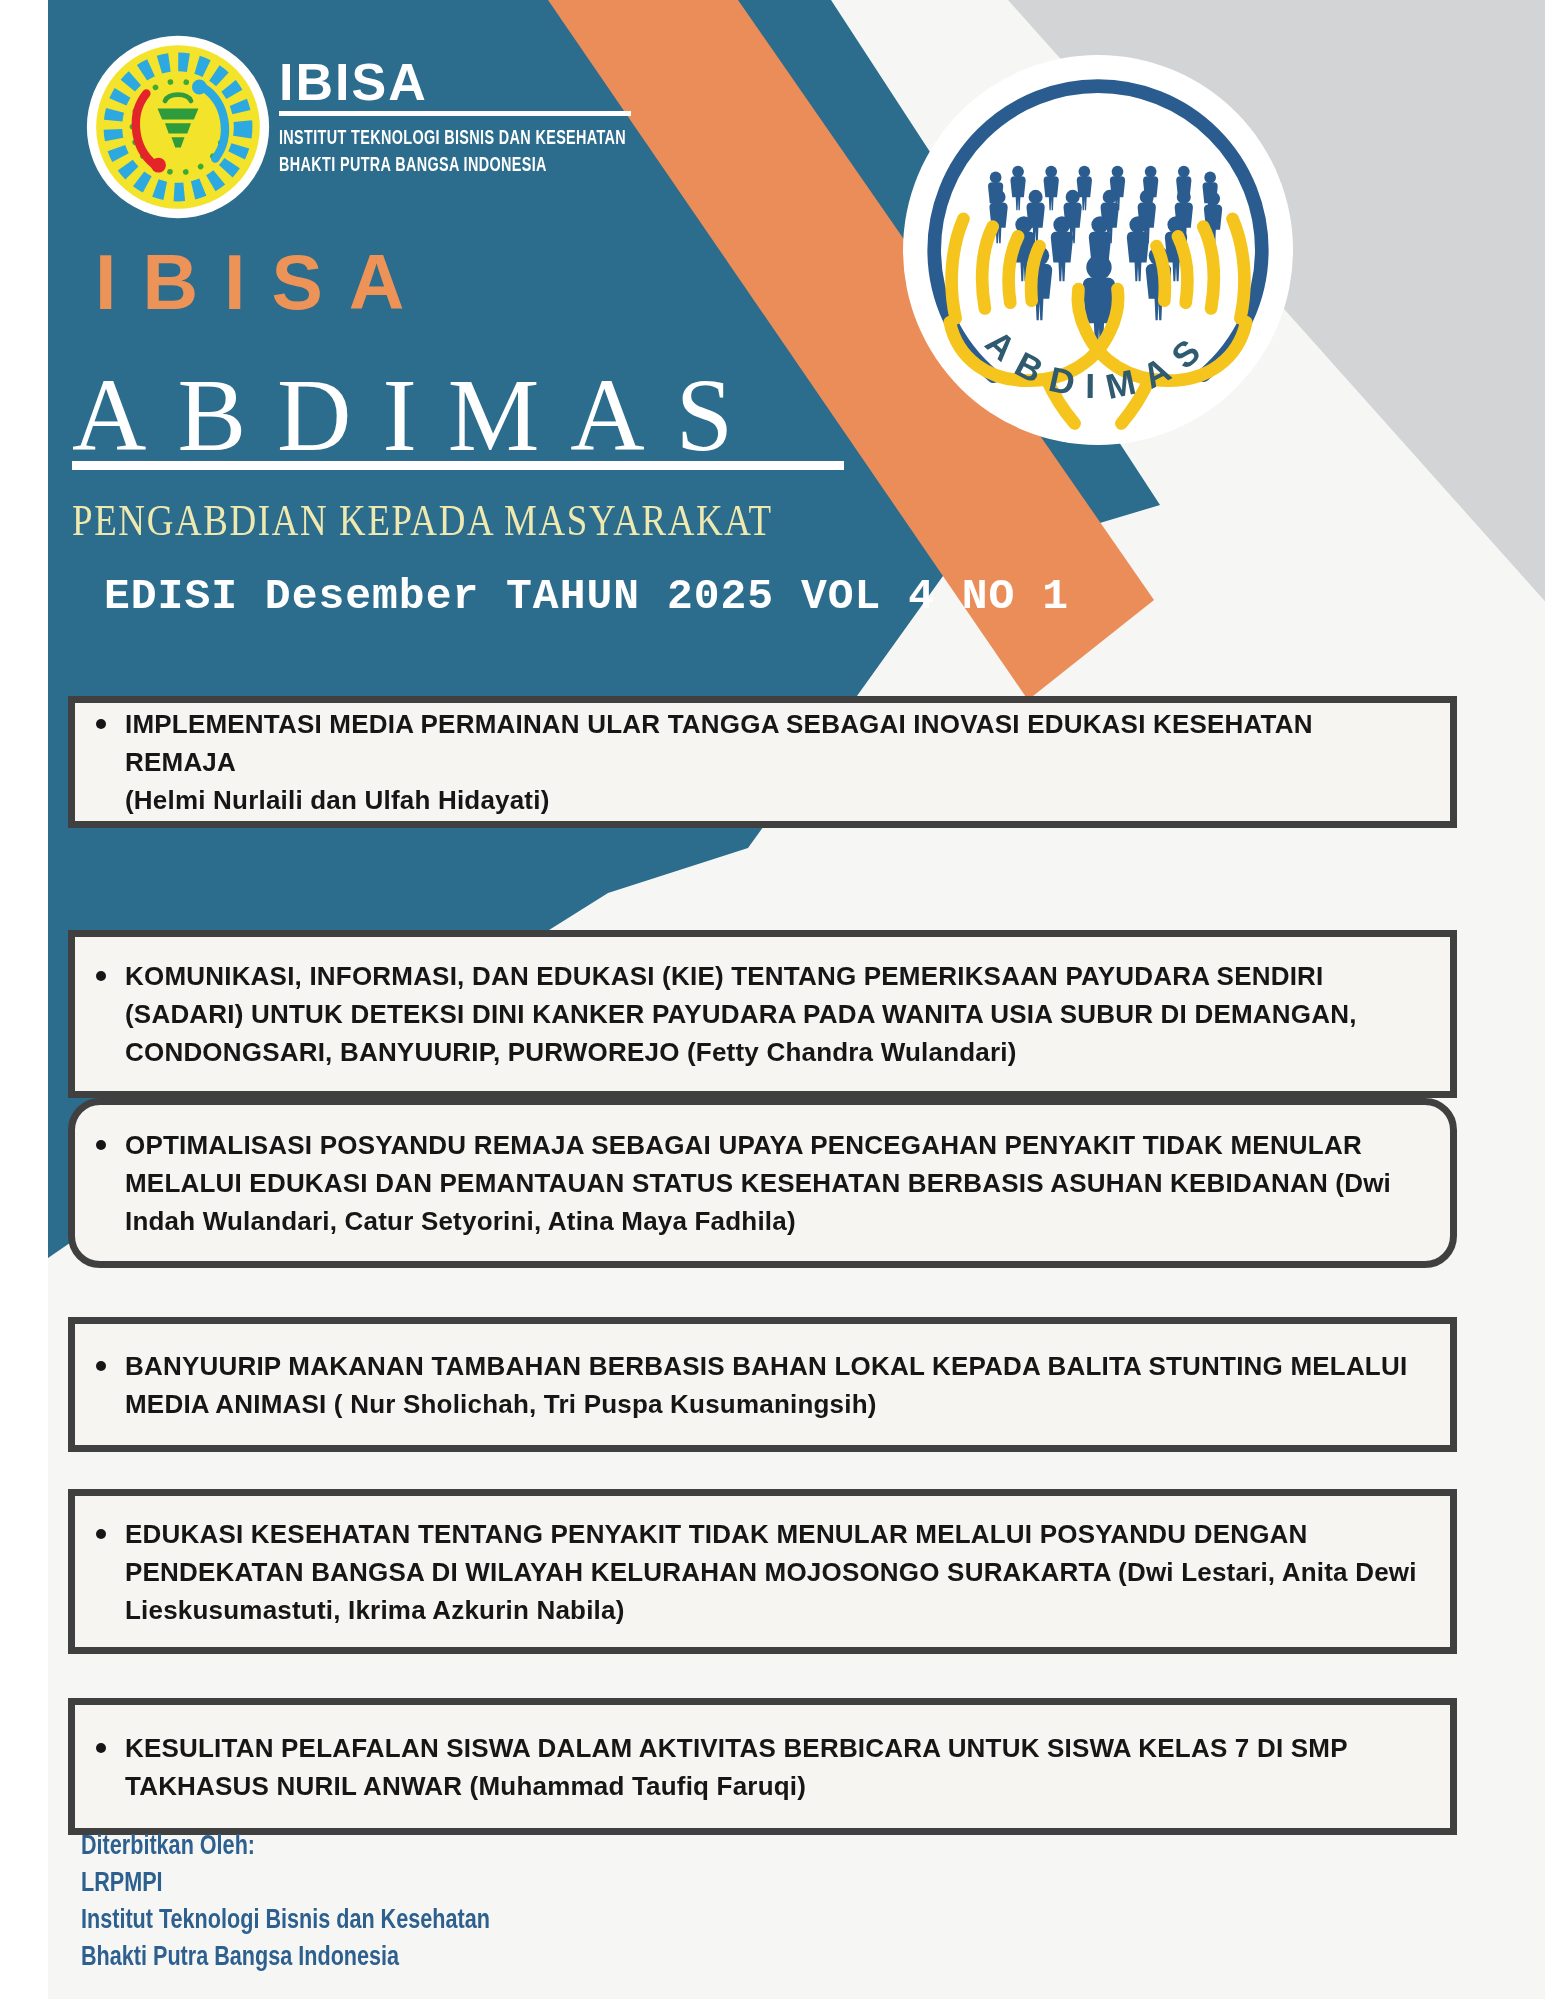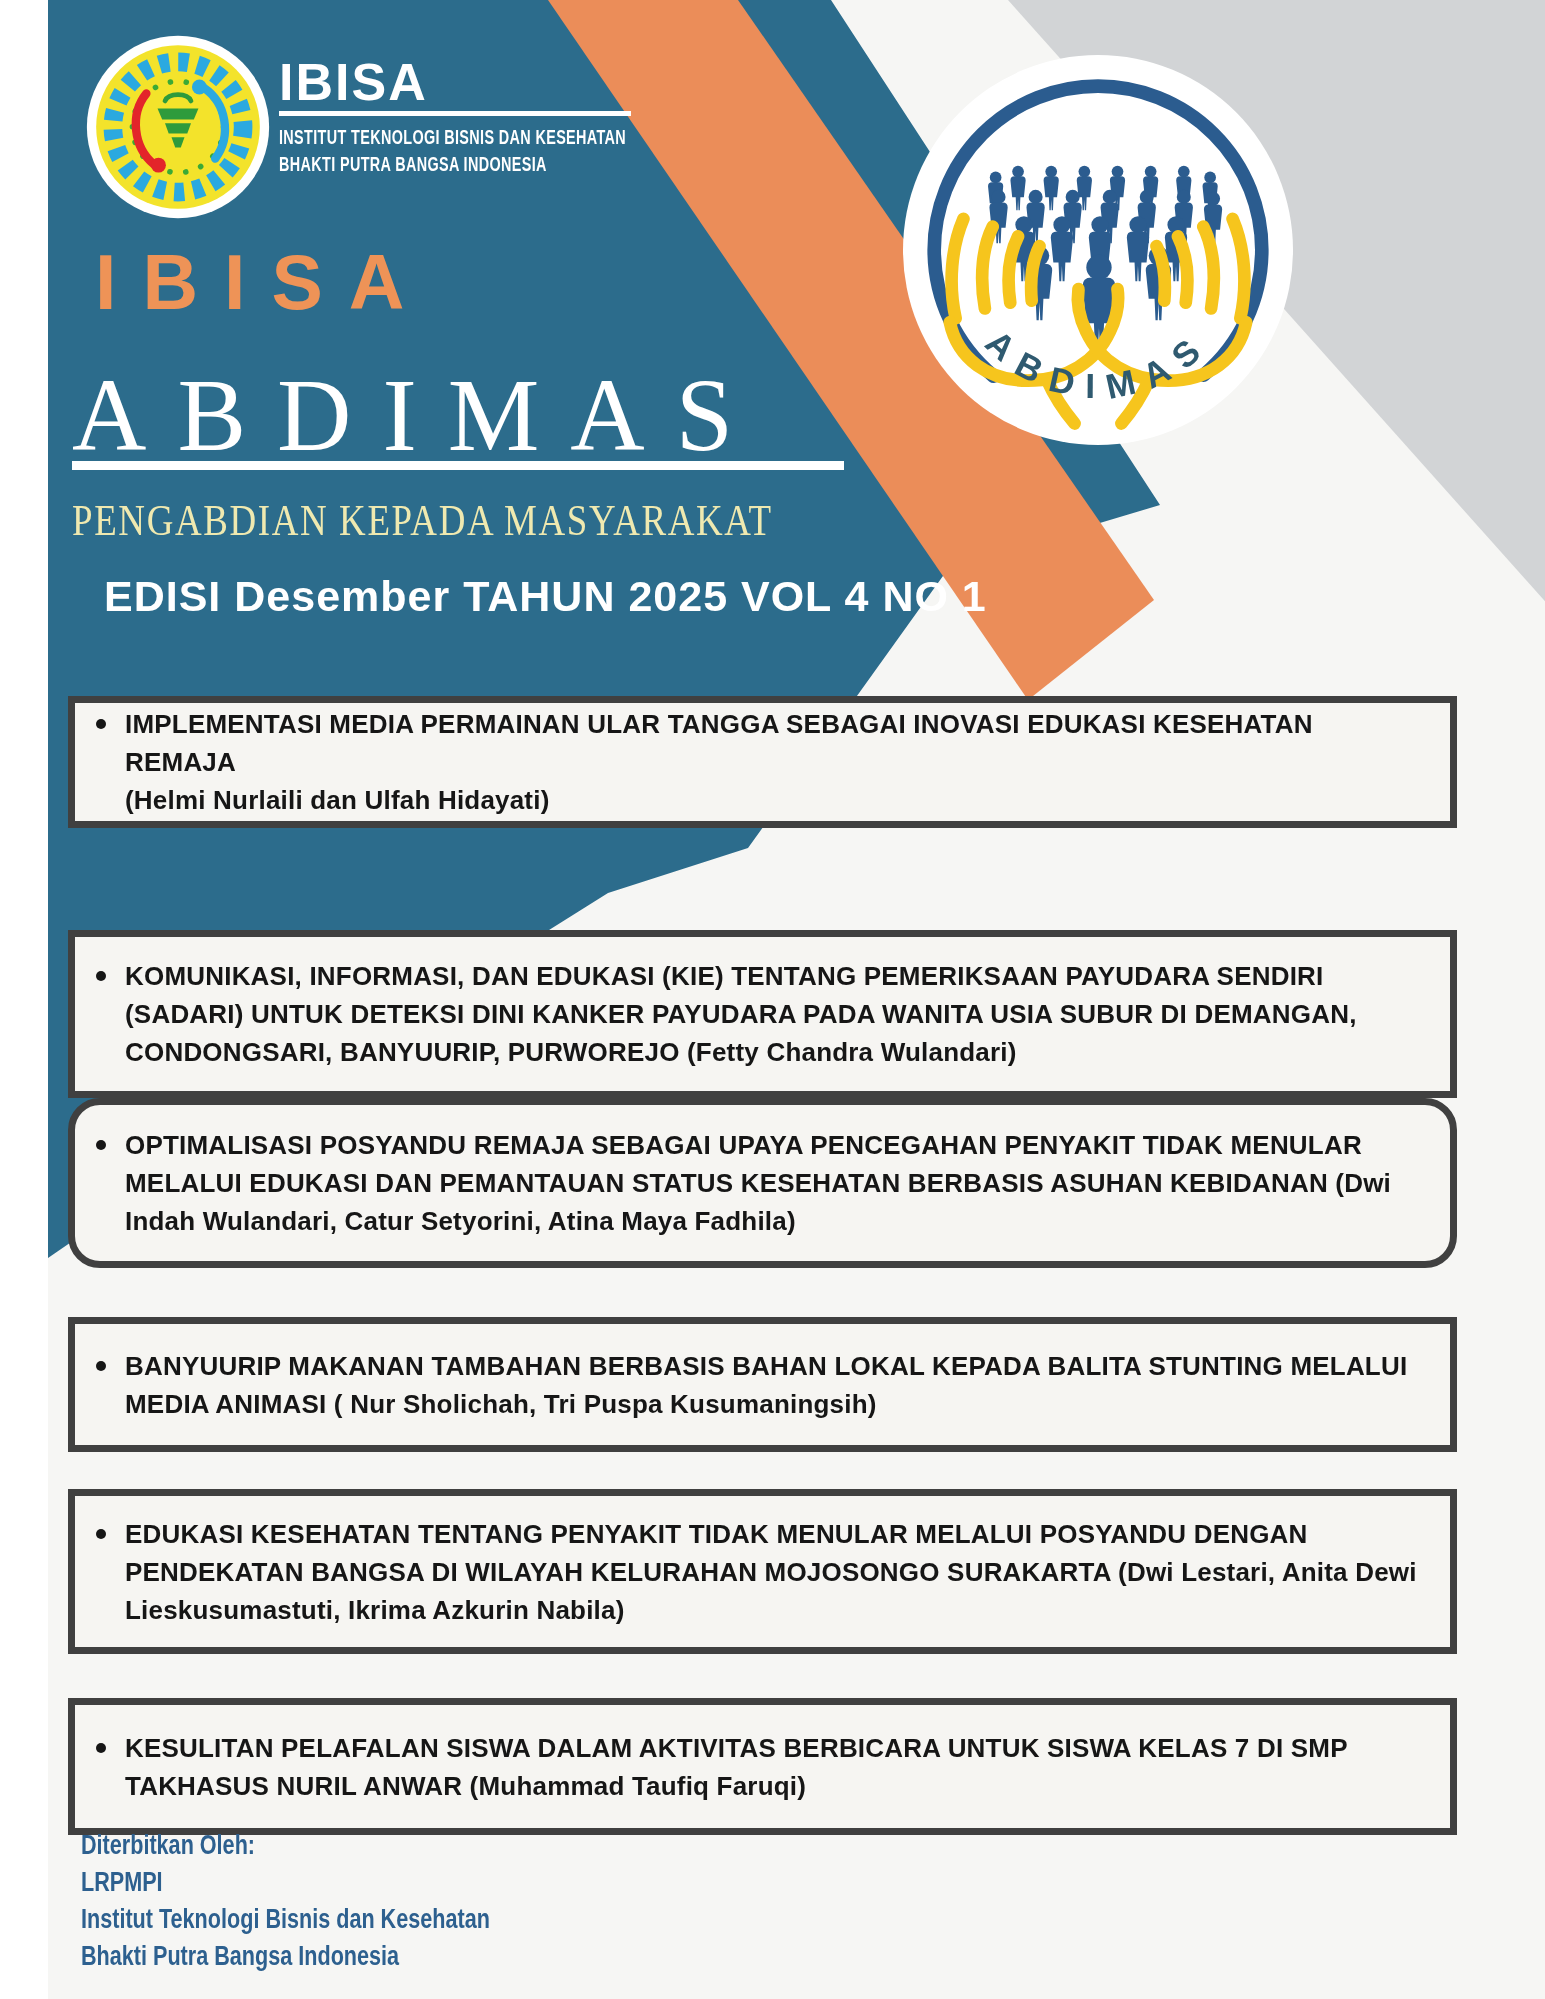--- a/index.html
+++ b/index.html
@@ -16,21 +16,21 @@
   .abs{position:absolute;}
   .ibisa-name{left:231px;top:52px;font-size:52px;font-weight:bold;color:#FFFFFF;letter-spacing:2px;}
   .ibisa-rule{left:231px;top:111px;width:352px;height:5px;background:#FFFFFF;}
   .ibisa-line{left:231px;font-size:20px;font-weight:bold;color:#FFFFFF;transform:scaleX(.72);transform-origin:left top;white-space:nowrap;letter-spacing:.5px;}
   .ibisa-l1{top:126px;}
   .ibisa-l2{top:153px;}
   .jurnal{left:47px;top:238px;font-size:77px;font-weight:bold;color:#EE9357;letter-spacing:26px;white-space:nowrap;}
   .abdimas{left:24px;top:356px;font-family:"Liberation Serif",serif;font-size:103px;color:#FFFFFF;letter-spacing:31px;white-space:nowrap;}
   .abdimas-underline{left:24px;top:461px;width:772px;height:9px;background:#FFFFFF;}
   .subtitle{left:24px;top:494px;font-family:"Liberation Serif",serif;font-size:45px;color:#EFE9B0;letter-spacing:2px;transform:scaleX(.82);transform-origin:left top;white-space:nowrap;}
-  .edition{left:56px;top:572px;font-family:Liberation Sans, sans-serif;font-size:43px;font-weight:bold;color:#FFFFFF;letter-spacing:1px;white-space:nowrap;}
+  .edition{left:56px;top:572px;font-family:Liberation Mono, monospace;font-size:43px;font-weight:bold;color:#FFFFFF;letter-spacing:1px;white-space:nowrap;}
 
   
   .ibisa-logo{left:37px;top:34px;width:186px;height:186px;}
   .abdimas-logo{left:855px;top:55px;width:390px;height:390px;}
 
   
   .article{left:20px;width:1389px;box-sizing:border-box;border:7px solid #404040;background:#F6F5F2;display:flex;align-items:center;padding:0 26px 0 21px;}
   .a1{top:696px;height:132px;}
   .a2{top:930px;height:168px;}
   .a3{top:1098px;height:170px;border-radius:32px;}

